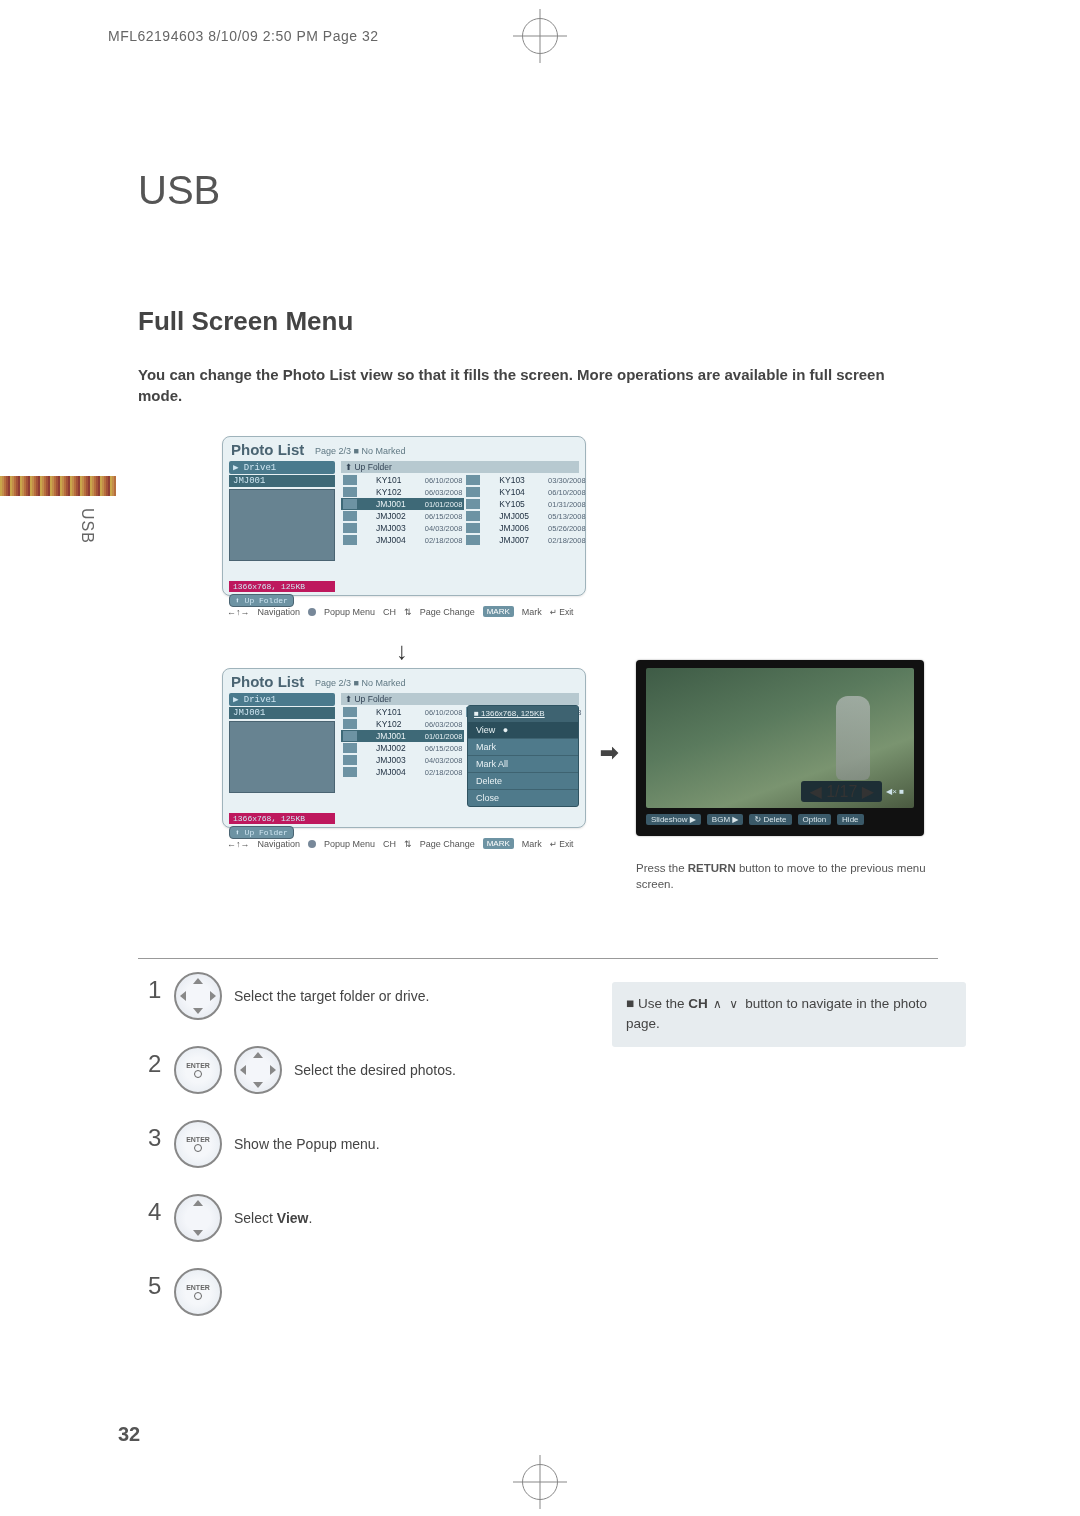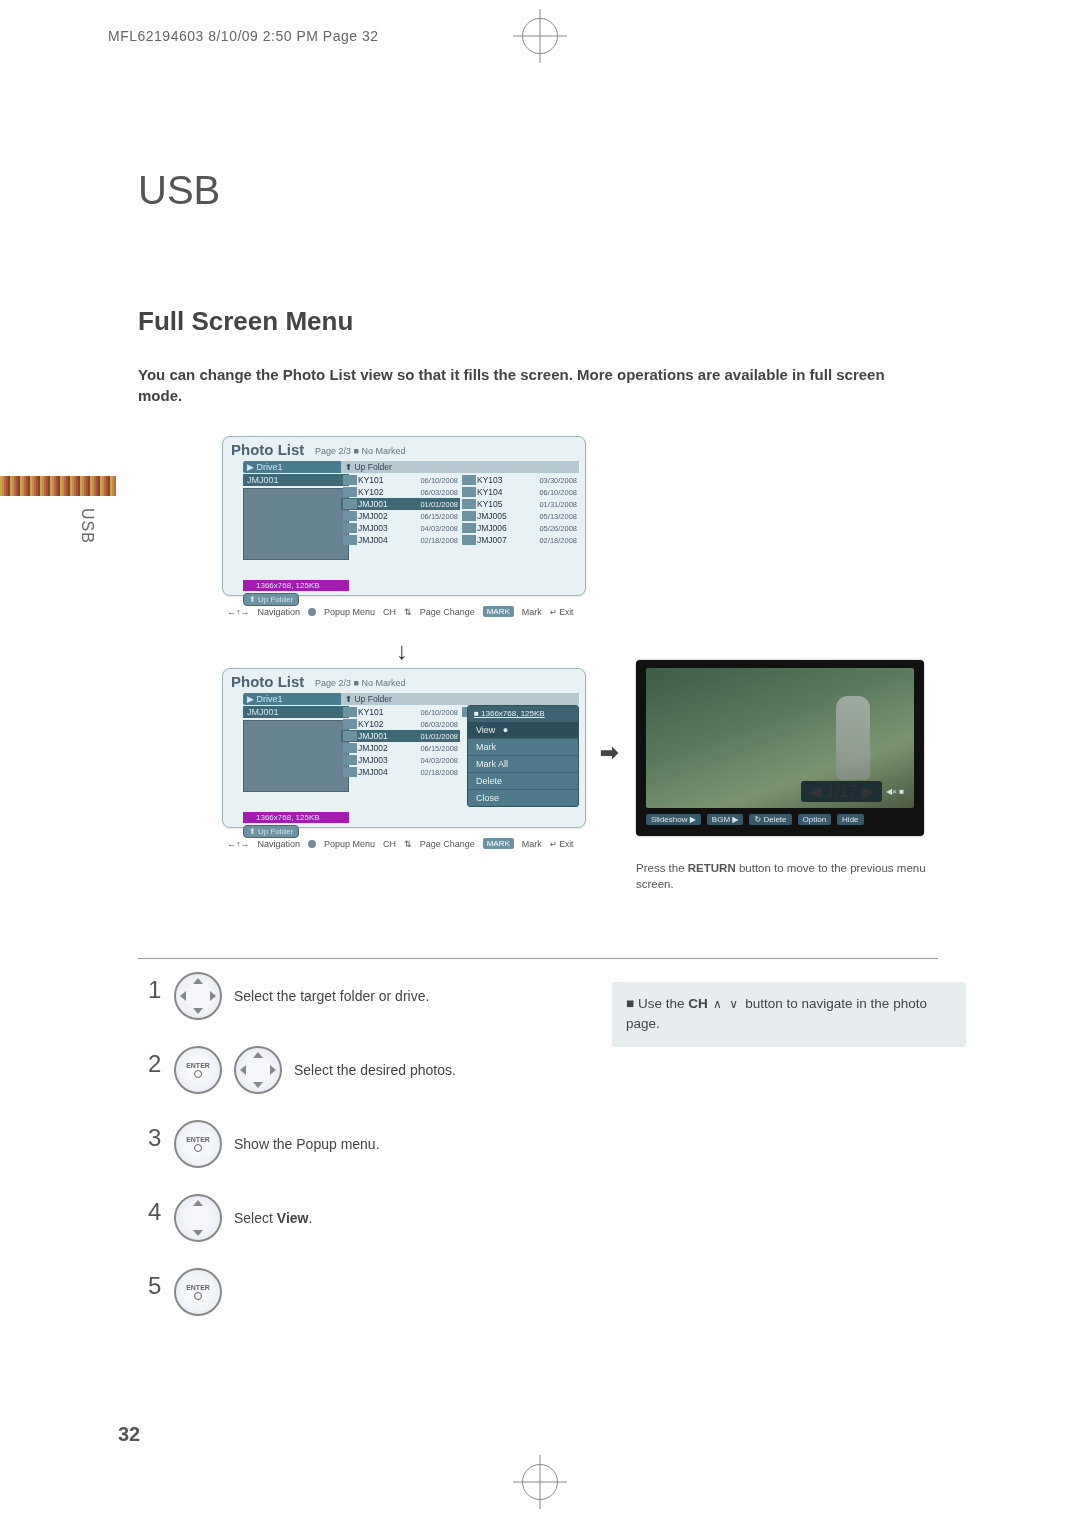--- a/index.html
+++ b/index.html
@@ -112,46 +112,47 @@
   }
   .panel-sub {
     position: absolute;
     top: 9px; left: 92px;
     font-size: 9px;
     color: #5f7883;
   }
 
   .left-col {
     position: absolute;
-    top: 24px; left: 20px;
+    top: 24px; left: 6px;
     width: 106px;
     font-size: 9px;
     color: #cfe6f2;
+    font-family: Liberation Mono, monospace;
   }
   .drive-lab {
     background: #4a7a8d;
     padding: 1px 4px;
     border-radius: 2px;
     margin-bottom: 1px;
   }
   .sel-lab {
     background: #3e6977;
     padding: 1px 4px;
     margin-bottom: 2px;
   }
   .thumb-big {
     width: 104px;
     height: 70px;
     background: #678391;
     border: 1px solid #4a6472;
     margin-bottom: 3px;
   }
   .size-lab {
-    background: #a21caf;
-    padding: 1px 13px;
+    background: #be185d;
+    padding: 1px 4px;
     font-size: 8px;
     margin-bottom: 2px;
     margin-top: 20px;
   }
   .upfold {
     display: inline-block;
     background: #6d93a3;
     padding: 1px 5px;
     border-radius: 4px;
     border: 1px solid #4a6472;
@@ -171,21 +172,21 @@
     margin-bottom: 1px;
   }
   .grid2 {
     display: flex;
   }
   .colA, .colB { flex: 1; }
   .gitem {
     display: flex;
     align-items: center;
     padding: 1px 2px;
-    gap: 1px;
+    gap: 19px;
   }
   .gthumb {
     width: 14px; height: 10px;
     background: #6d93a3;
     flex-shrink: 0;
   }
   .gname { flex: 1; color: #234; }
   .gdate { color: #567; font-size: 7.5px; }
   .hi { background: #3e6977; color: #e8f1f4; }
   .hi .gdate, .hi .gname { color: #e8f1f4; }

